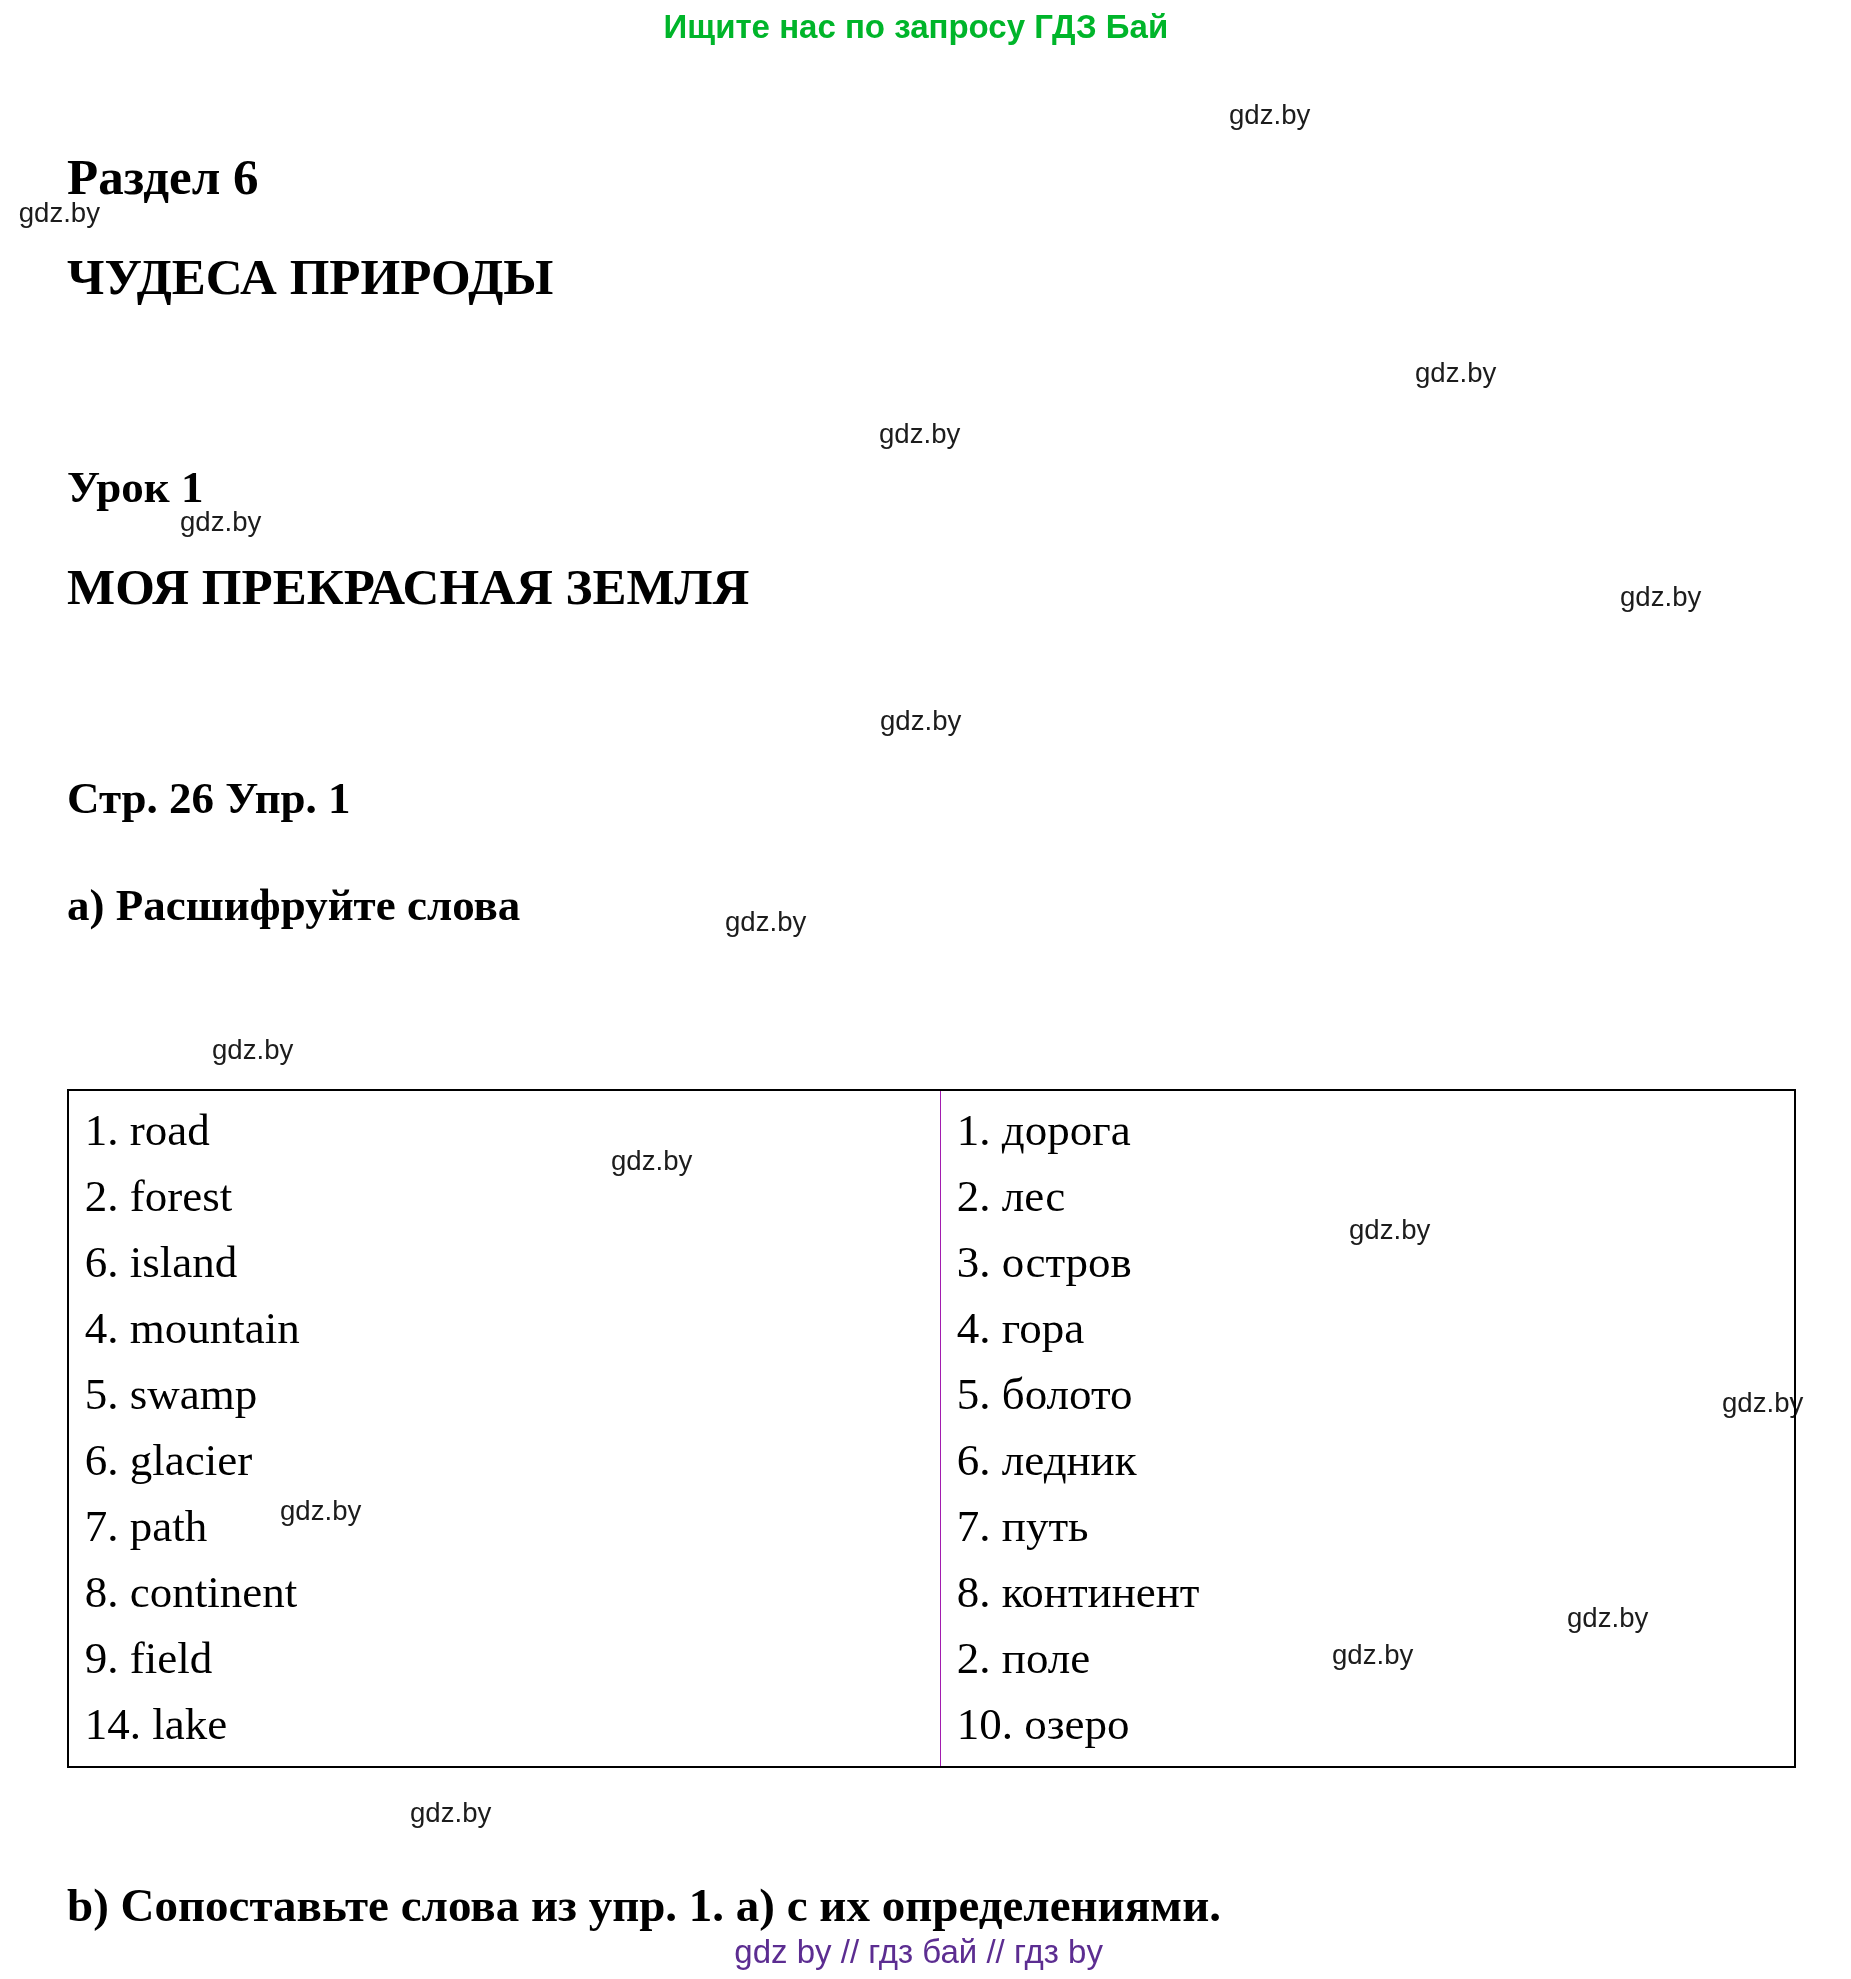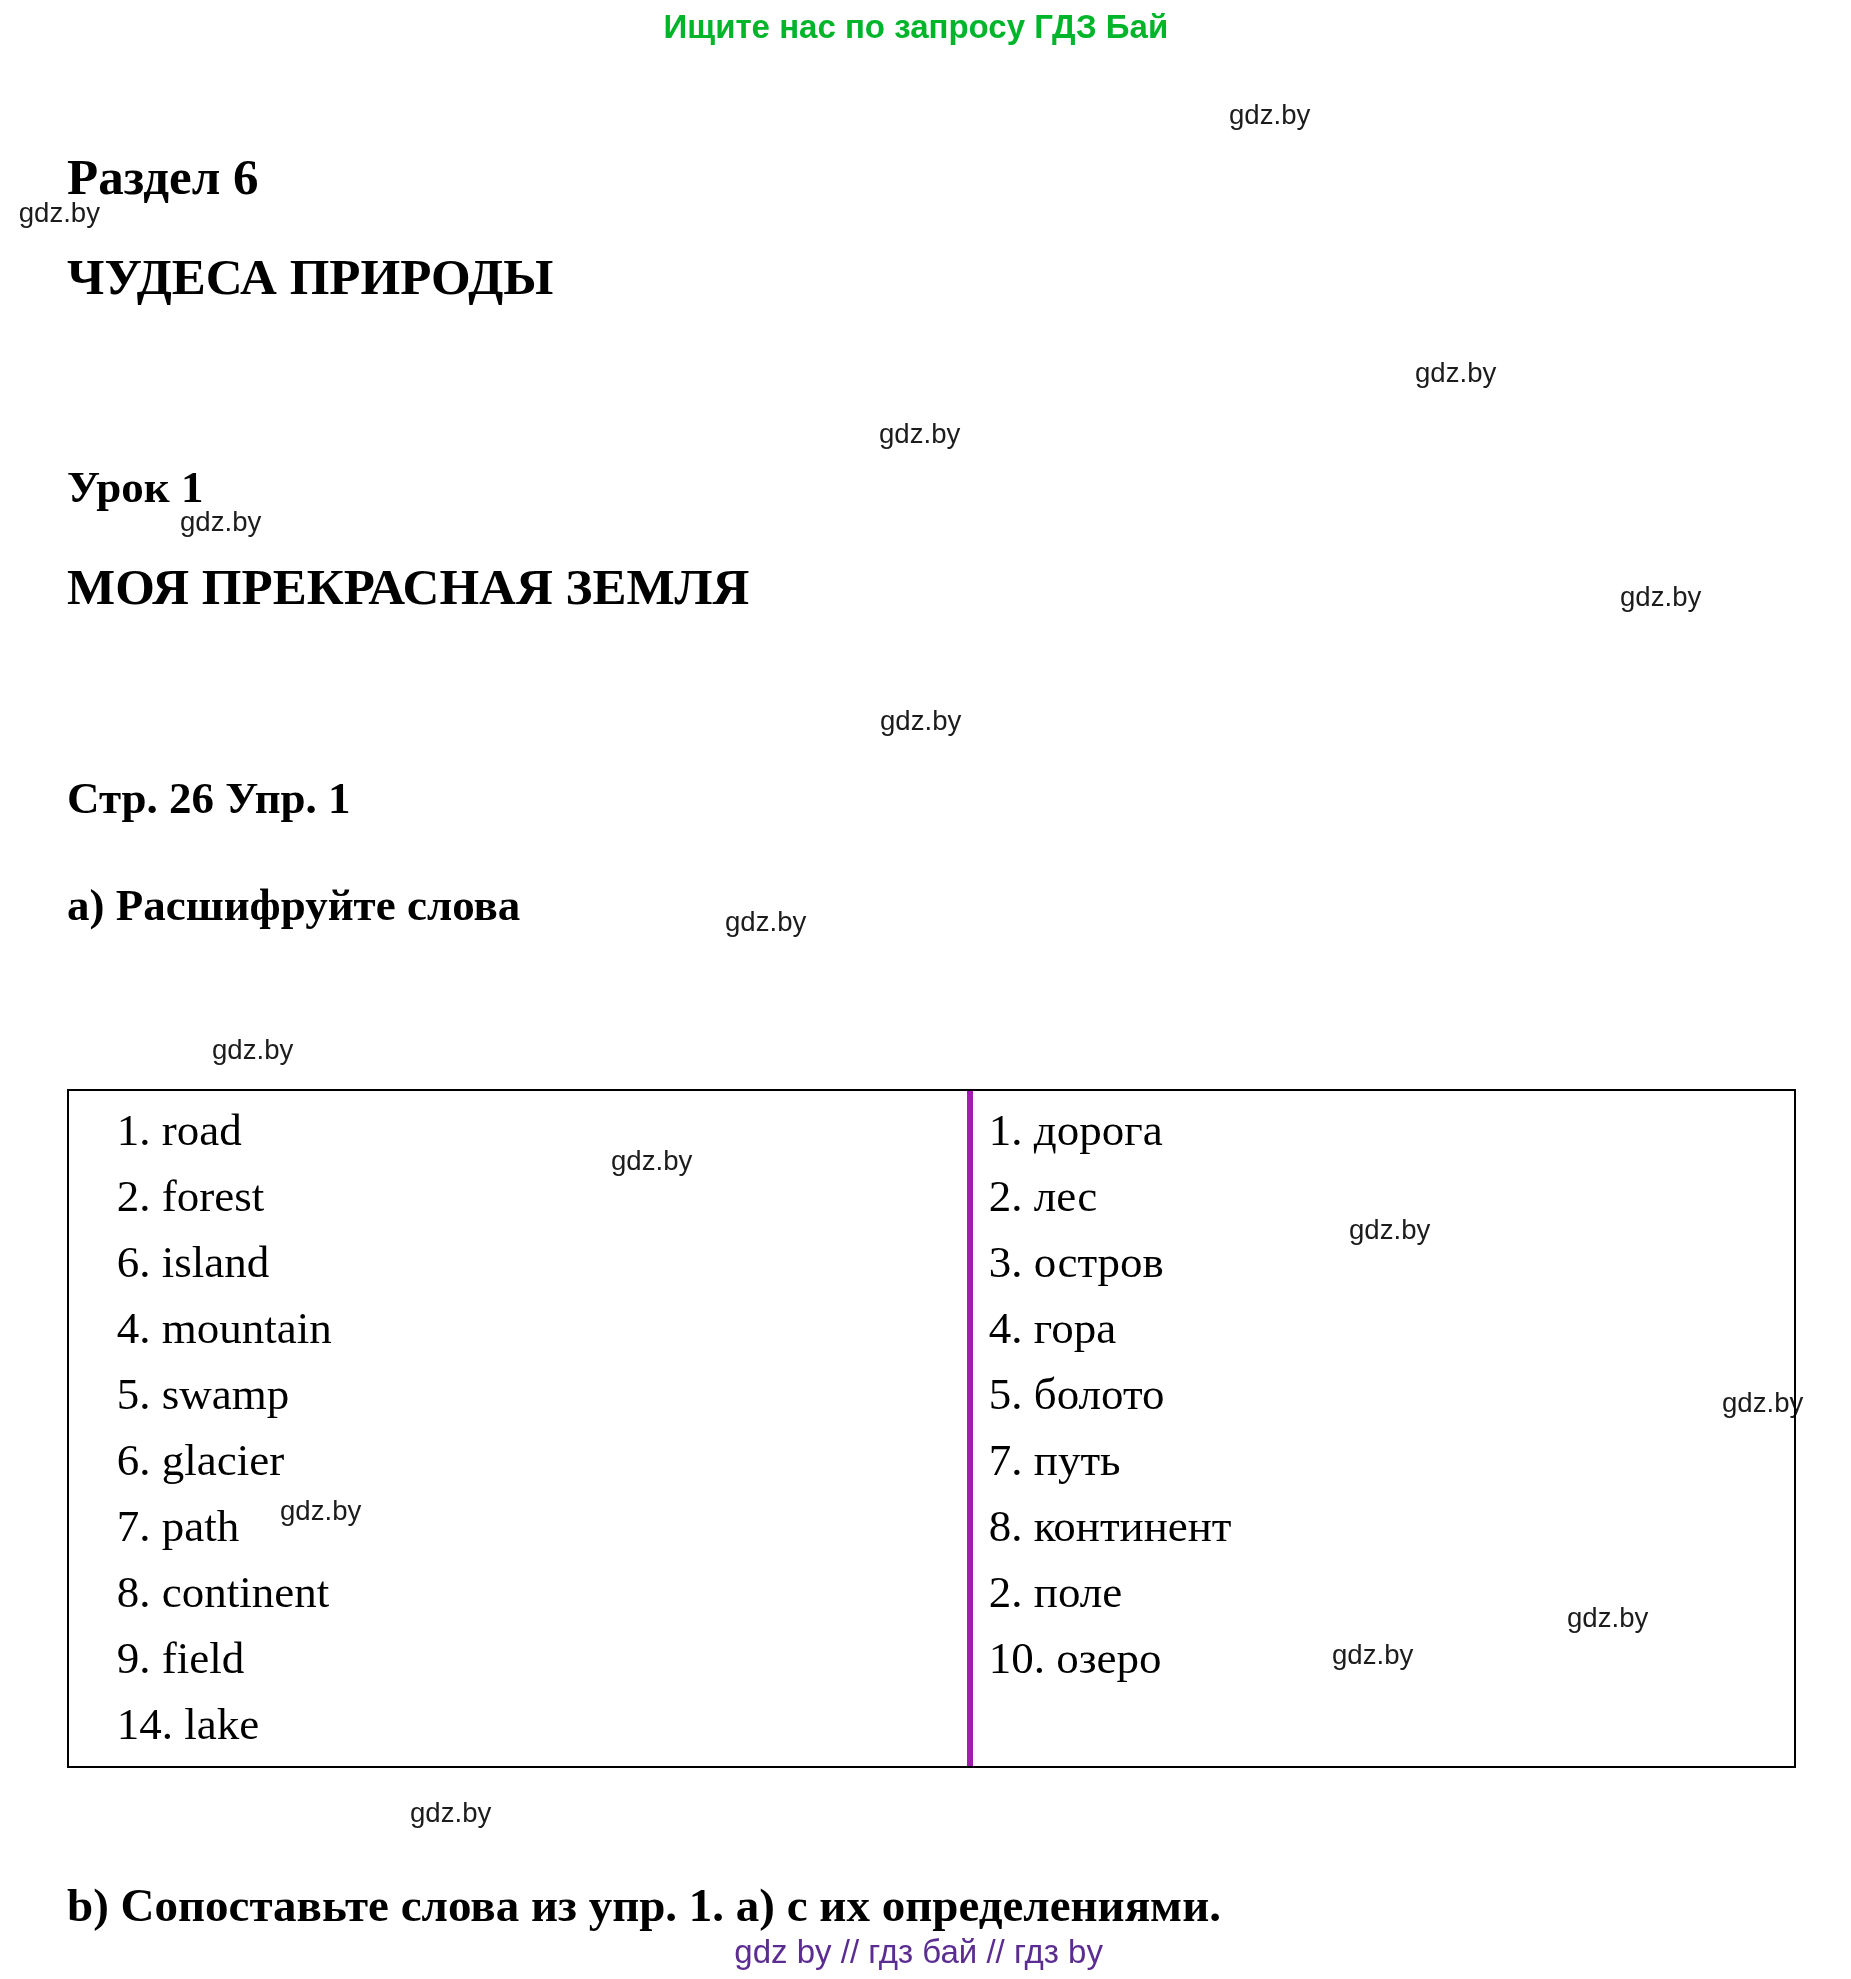--- a/index.html
+++ b/index.html
@@ -50,21 +50,21 @@
     width: 1729px;
     height: 679px;
     border: 2px solid #000000;
     box-sizing: border-box;
     display: flex;
   }
   .vocab-col {
     box-sizing: border-box;
     padding: 5.9px 0 0 15.8px;
   }
-  .col-en { width: 872px; border-right: 6px solid #a21caf; margin-left: 32px; }
+  .col-en { width: 872px; border-right: 1px solid #a21caf; }
   .col-ru { flex: 1; }
   .cell {
     height: 66px;
     line-height: 66px;
     font-size: 45px;
     white-space: nowrap;
   }
   .footer {
     position: absolute;
     top: 1933px;
@@ -119,20 +119,21 @@
       <div class="cell">8. continent</div>
       <div class="cell">9. field</div>
       <div class="cell">14. lake</div>
     </div>
     <div class="vocab-col col-ru">
       <div class="cell">1. дорога</div>
       <div class="cell">2. лес</div>
       <div class="cell">3. остров</div>
       <div class="cell">4. гора</div>
       <div class="cell">5. болото</div>
+      <div class="cell">6. ледник</div>
       <div class="cell">7. путь</div>
       <div class="cell">8. континент</div>
       <div class="cell">2. поле</div>
       <div class="cell">10. озеро</div>
     </div>
   </div>
 
   <div class="h-bold task-b">b) Сопоставьте слова из упр. 1. а) с их определениями.</div>
 
   <div class="footer">gdz by  //  гдз бай  //  гдз by</div>

